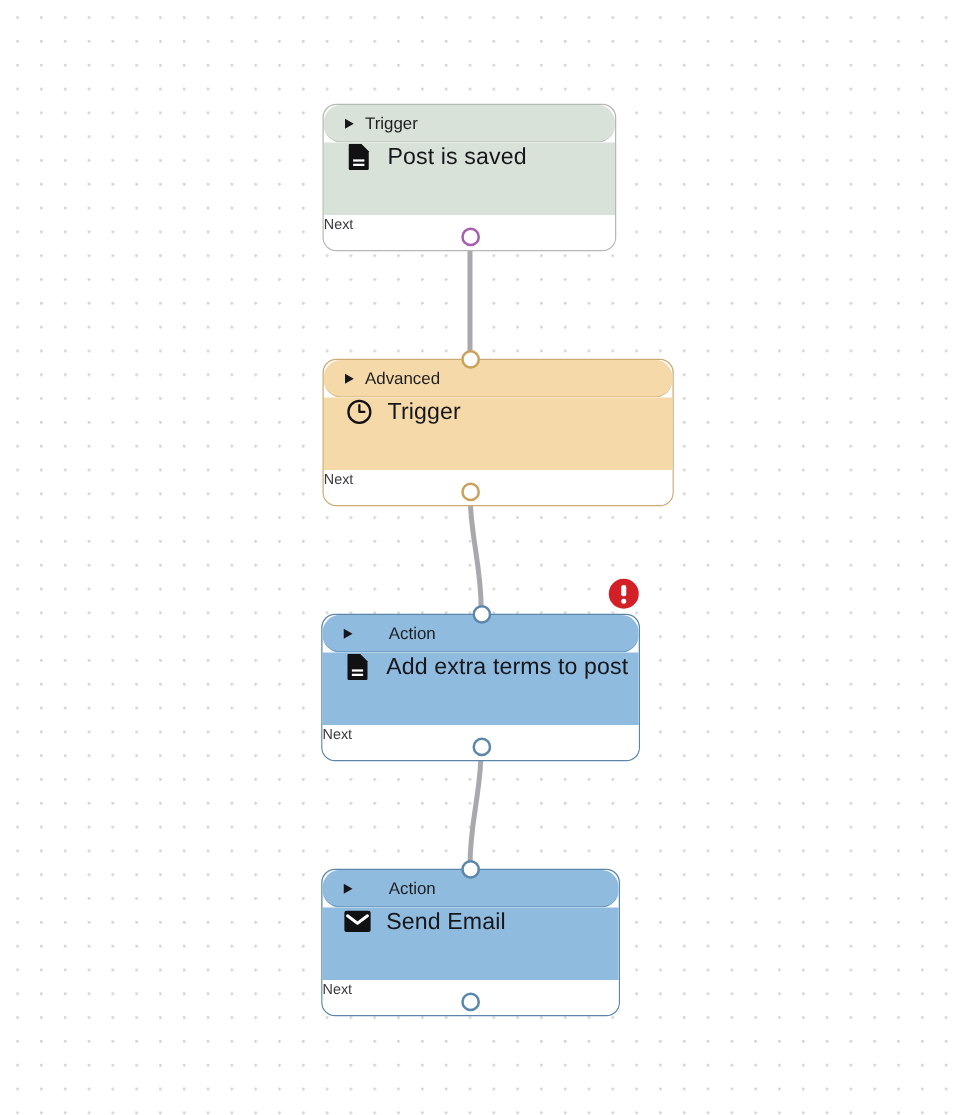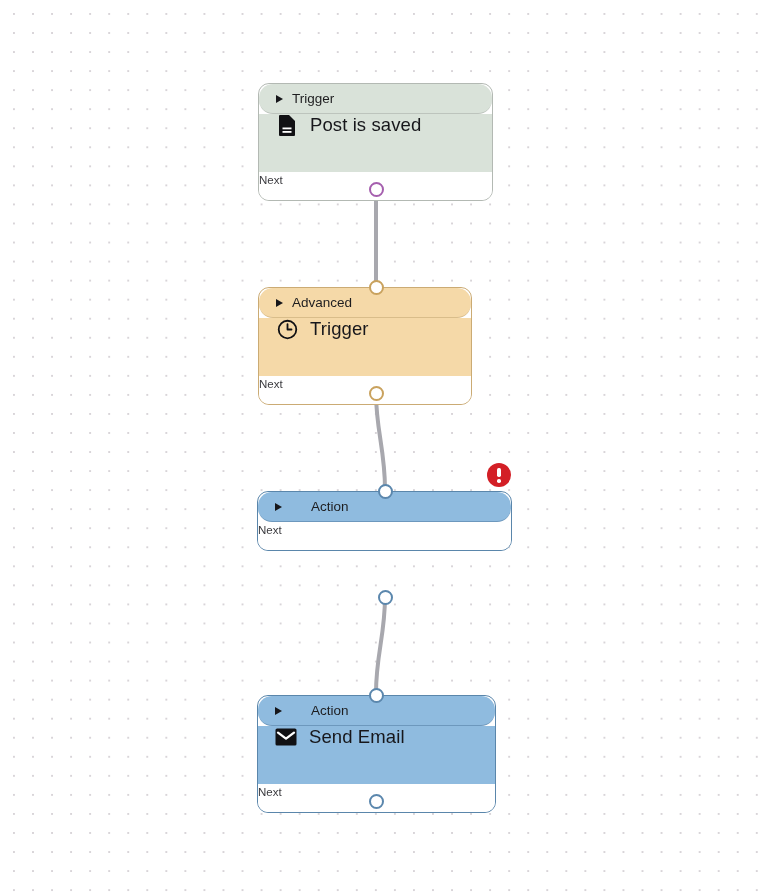--- a/index.html
+++ b/index.html
@@ -182,21 +182,21 @@
         </svg>
       </span>
       <span class="node-title">Post is saved</span>
     </div>
     <div class="node-footer">
       <span>Next</span>
     </div>
   </div>
   <div class="port selected" style="left:368.5px; top:181.5px;"></div>
 
-  <div class="node n-advanced" style="left:258px; top:287px; width:214px;">
+  <div class="node n-advanced" style="left:258px; top:287px; width:281px;">
     <div class="node-header">
       <span class="disclosure"></span>
       <span>Advanced</span>
     </div>
     <div class="node-body">
       <span class="node-icon">
         <svg width="21" height="21" viewBox="0 0 22 22" xmlns="http://www.w3.org/2000/svg">
           <circle cx="11" cy="11" r="9.2" fill="none" stroke="#111114" stroke-width="1.9"></circle>
           <path d="M11 5.4 V11 H15.2" fill="none" stroke="#111114" stroke-width="1.9" stroke-linecap="round" stroke-linejoin="round"></path>
         </svg>
@@ -208,20 +208,30 @@
     </div>
   </div>
   <div class="port on-amber" style="left:368.5px; top:279.5px;"></div>
   <div class="port on-amber" style="left:368.5px; top:385.5px;"></div>
 
   <div class="node n-action" style="left:257px; top:491px; width:255px;">
     <div class="node-header">
       <span class="disclosure"></span>
       <span>Action</span>
     </div>
+    <div class="node-body">
+      <span class="node-icon">
+        <svg width="19" height="21" viewBox="0 0 19 21" xmlns="http://www.w3.org/2000/svg">
+          <path d="M2 0 h9 l6 6 v14 a1 1 0 0 1 -1 1 H2 a1 1 0 0 1 -1 -1 V1 a1 1 0 0 1 1 -1 z" fill="#111114"></path>
+          <rect x="4.5" y="12.5" width="9" height="1.8" fill="#ffffff"></rect>
+          <rect x="4.5" y="16" width="9" height="1.8" fill="#ffffff"></rect>
+        </svg>
+      </span>
+      <span class="node-title">Add extra terms to post</span>
+    </div>
     <div class="node-footer">
       <span>Next</span>
     </div>
   </div>
   <div class="port on-blue" style="left:377.5px; top:483.5px;"></div>
   <div class="port on-blue" style="left:377.5px; top:589.5px;"></div>
 
   <div class="error-badge" style="left:487px; top:463px;">
     <span class="bang-stem"></span>
     <span class="bang-dot"></span>

